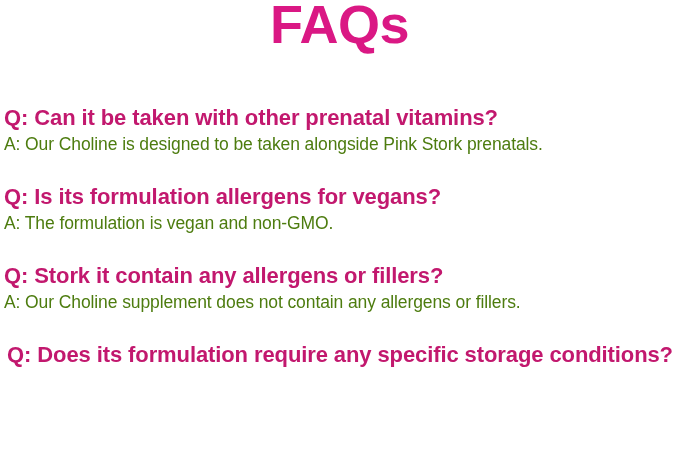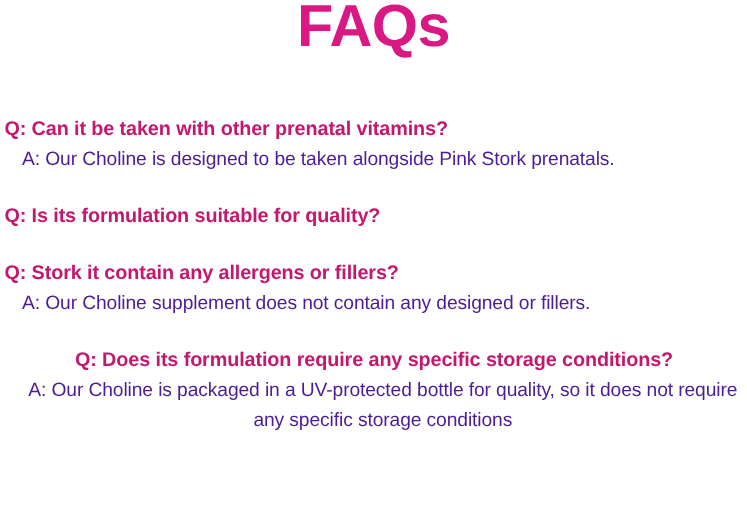--- a/index.html
+++ b/index.html
@@ -46,59 +46,58 @@
 
   .faq-item {
     margin-bottom: 25px;
   }
   .faq-item:last-child {
     margin-bottom: 0;
     text-align: center;
   }
 
   .faq-question {
-    font-size: 18px;
+    font-size: 22px;
     font-weight: 700;
     color: #C2186E;
     line-height: 27px;
     letter-spacing: -0.1px;
     white-space: nowrap;
   }
 
   .faq-answer {
     font-size: 17.5px;
     font-weight: 400;
-    color: #4c1d95;
+    color: #4d7c0f;
     line-height: 27px;
     letter-spacing: -0.1px;
-    margin-left: 16px;
   }
 </style>
 </head>
 <body>
 
 <div id="faq-page">
 
   <div id="faq-title">FAQs</div>
 
   <div id="faq-list">
 
     <div class="faq-item">
       <div class="faq-question">Q: Can it be taken with other prenatal vitamins?</div>
       <div class="faq-answer">A: Our Choline is designed to be taken alongside Pink Stork prenatals.</div>
     </div>
 
     <div class="faq-item">
-      <div class="faq-question">Q: Is its formulation suitable for quality?</div>
+      <div class="faq-question">Q: Is its formulation allergens for vegans?</div>
+      <div class="faq-answer">A: The formulation is vegan and non-GMO.</div>
     </div>
 
     <div class="faq-item">
       <div class="faq-question">Q: Stork it contain any allergens or fillers?</div>
-      <div class="faq-answer">A: Our Choline supplement does not contain any designed or fillers.</div>
+      <div class="faq-answer">A: Our Choline supplement does not contain any allergens or fillers.</div>
     </div>
 
     <div class="faq-item">
       <div class="faq-question">Q: Does its formulation require any specific storage conditions?</div>
-      <div class="faq-answer">A: Our Choline is packaged in a UV-protected bottle for quality, so it does not require any specific storage conditions</div>
     </div>
 
   </div>
 </div>
 
 </body></html>

